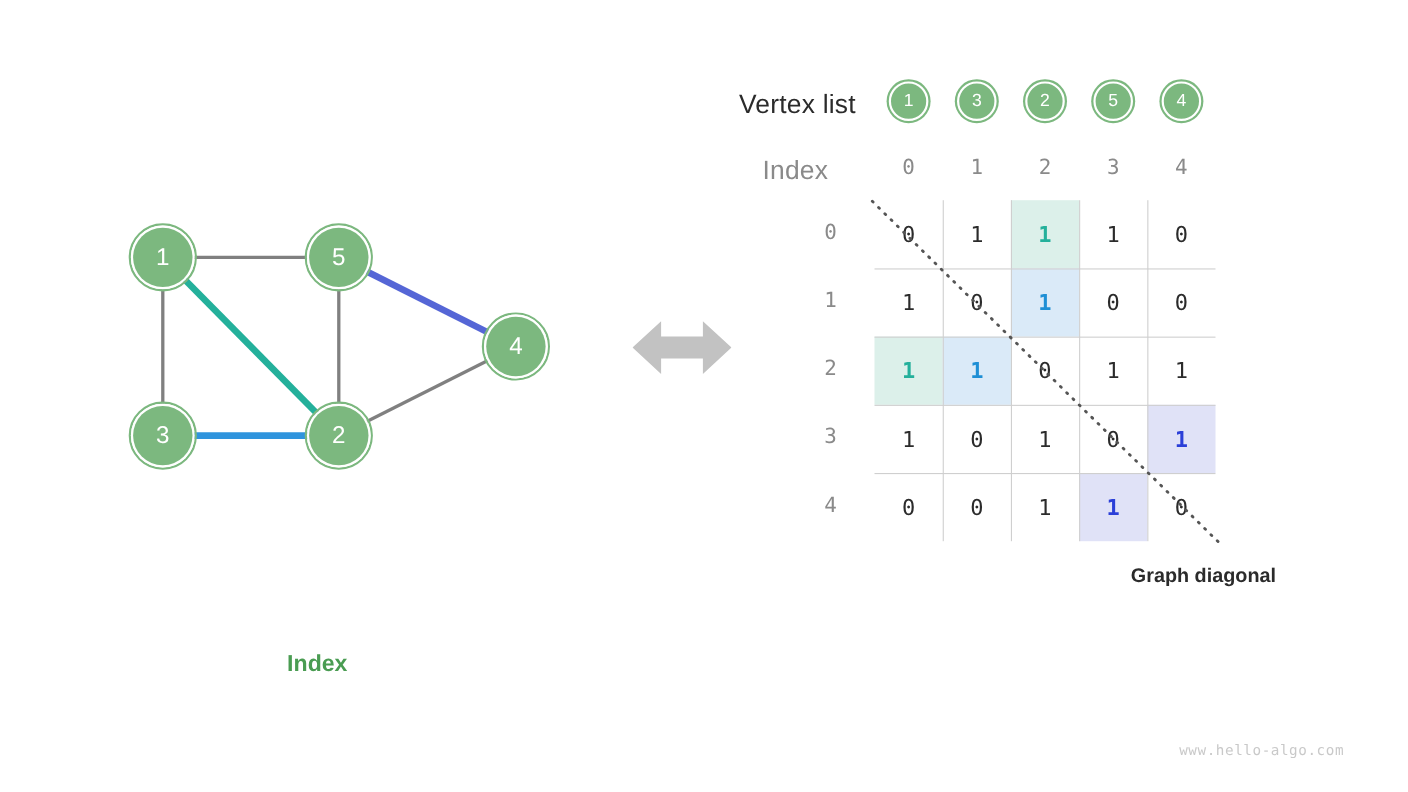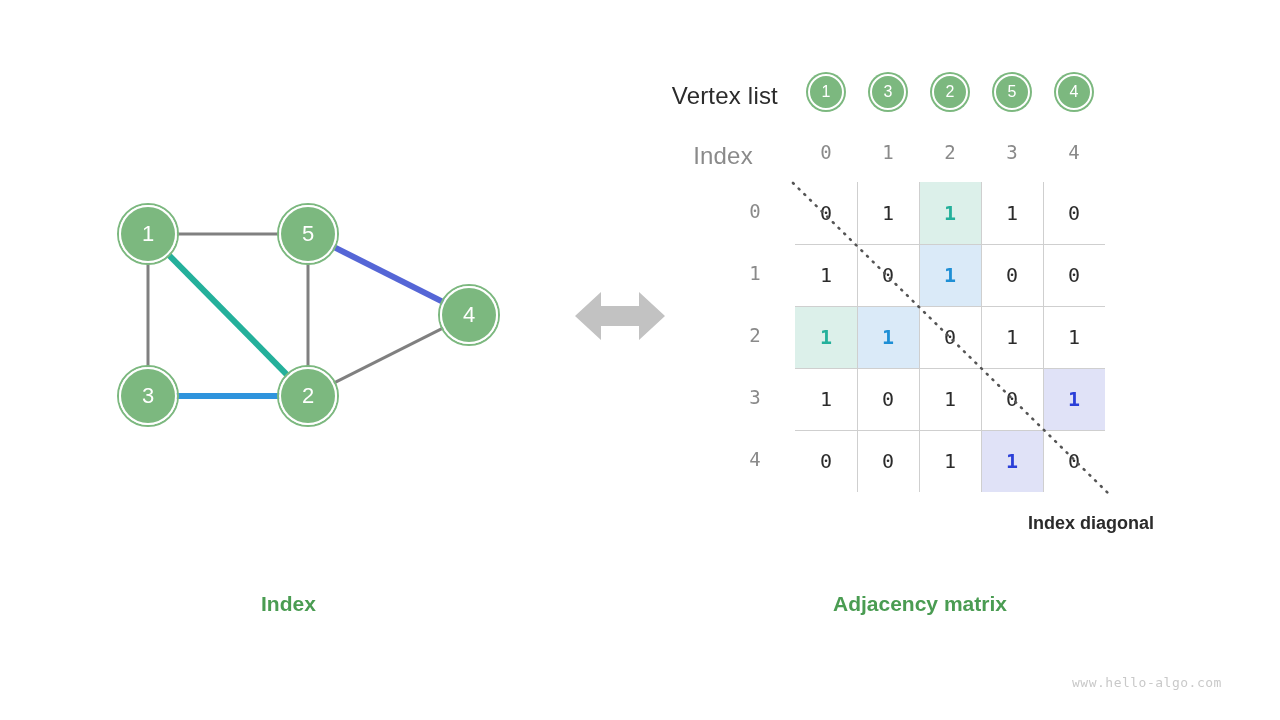--- a/index.html
+++ b/index.html
@@ -326,20 +326,19 @@
         <div class="gridline-v" style="top: 0px; left: 62px; height: 310px;"></div>
         <div class="gridline-v" style="top: 0px; left: 124px; height: 310px;"></div>
         <div class="gridline-v" style="top: 0px; left: 186px; height: 310px;"></div>
         <div class="gridline-v" style="top: 0px; left: 248px; height: 310px;"></div>
       </div>
 
     <svg id="diag-svg" width="660" height="560">
       <line x1="173" y1="183" x2="492" y2="497" stroke="#555555" stroke-width="2.6" stroke-linecap="round" stroke-dasharray="1 7"></line>
     </svg>
 
-    <div id="main-diagonal-label">Index diagonal</div>
+    <div id="main-diagonal-label">Graph diagonal</div>
   </div>
 
   <div class="caption" id="caption-graph">Index</div>
-  <div class="caption" id="caption-matrix">Adjacency matrix</div>
 
   <div id="watermark">www.hello-algo.com</div>
 </div>
 
 </body></html>

